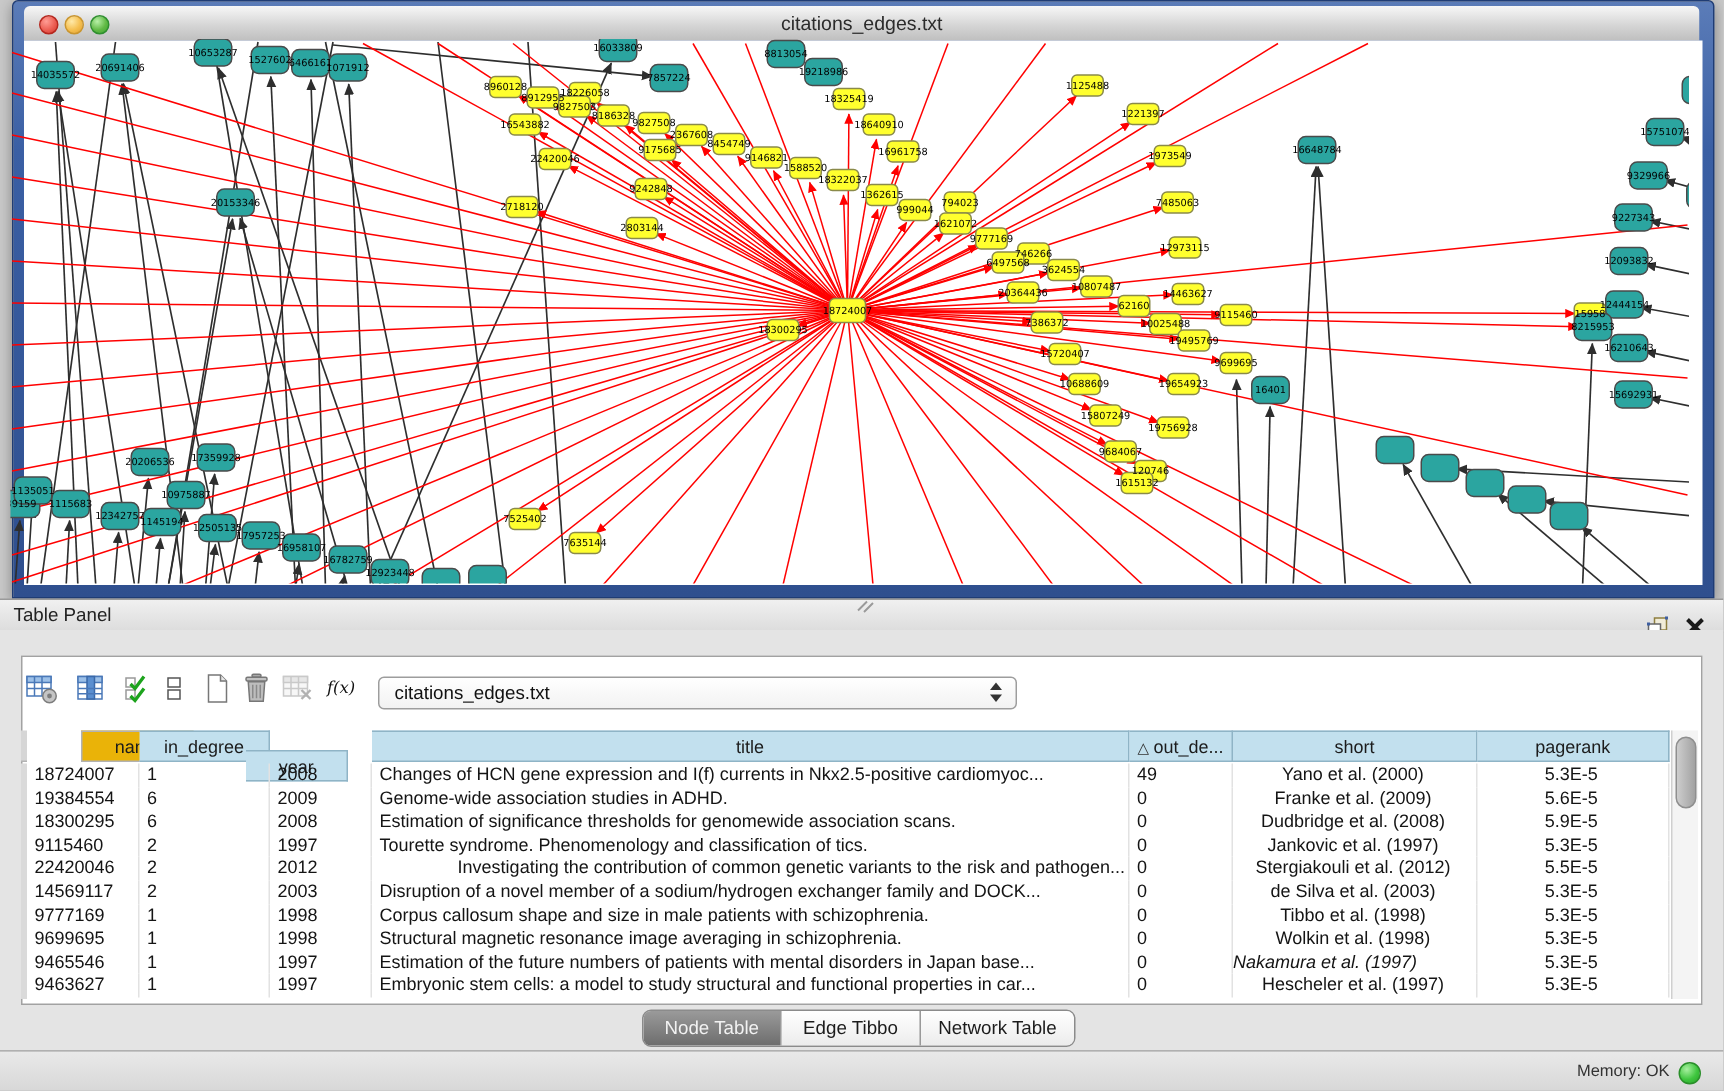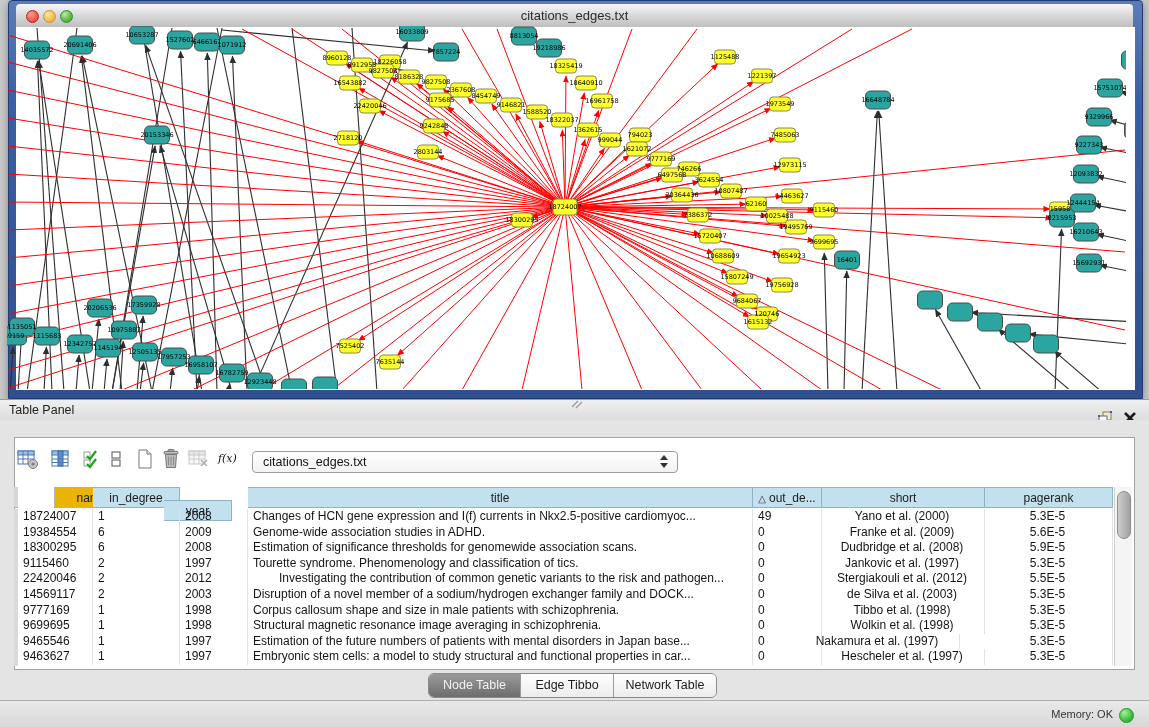--- a/index.html
+++ b/index.html
@@ -541,21 +541,21 @@
         <div class="tcell abs" style="left: 162px; width: 68px; text-align: left; padding-left: 5px; padding-right: 2px;">1997</div>
         <div class="tcell abs" style="left: 230px; width: 505px; text-align: left; padding-left: 5px; padding-right: 2px;">Tourette syndrome. Phenomenology and classification of tics.</div>
         <div class="tcell abs" style="left: 735px; width: 69px; text-align: left; padding-left: 5px; padding-right: 2px;">0</div>
         <div class="tcell abs" style="left: 804px; width: 163px; text-align: center; padding-left: 0px; padding-right: 2px;">Jankovic et al. (1997)</div>
         <div class="tcell abs" style="left: 967px; width: 128px; text-align: center; padding-left: 0px; padding-right: 2px;">5.3E-5</div>
       </div>
       <div class="trow abs" style="top: 571.4px; width: 1095px;">
         <div class="tcell abs" style="left: 0px; width: 75px; text-align: left; padding-left: 5px; padding-right: 2px;">22420046</div>
         <div class="tcell abs" style="left: 75px; width: 87px; text-align: left; padding-left: 5px; padding-right: 2px;">2</div>
         <div class="tcell abs" style="left: 162px; width: 68px; text-align: left; padding-left: 5px; padding-right: 2px;">2012</div>
-        <div class="tcell abs" style="left: 230px; width: 505px; text-align: center; padding-left: 5px; padding-right: 2px;">Investigating the contribution of common genetic variants to the risk and pathogen...</div>
+        <div class="tcell abs" style="left: 230px; width: 505px; text-align: right; padding-left: 5px; padding-right: 2px;">Investigating the contribution of common genetic variants to the risk and pathogen...</div>
         <div class="tcell abs" style="left: 735px; width: 69px; text-align: left; padding-left: 5px; padding-right: 2px;">0</div>
         <div class="tcell abs" style="left: 804px; width: 163px; text-align: center; padding-left: 0px; padding-right: 2px;">Stergiakouli et al. (2012)</div>
         <div class="tcell abs" style="left: 967px; width: 128px; text-align: center; padding-left: 0px; padding-right: 2px;">5.5E-5</div>
       </div>
       <div class="trow abs" style="top: 587px; width: 1095px;">
         <div class="tcell abs" style="left: 0px; width: 75px; text-align: left; padding-left: 5px; padding-right: 2px;">14569117</div>
         <div class="tcell abs" style="left: 75px; width: 87px; text-align: left; padding-left: 5px; padding-right: 2px;">2</div>
         <div class="tcell abs" style="left: 162px; width: 68px; text-align: left; padding-left: 5px; padding-right: 2px;">2003</div>
         <div class="tcell abs" style="left: 230px; width: 505px; text-align: left; padding-left: 5px; padding-right: 2px;">Disruption of a novel member of a sodium/hydrogen exchanger family and DOCK...</div>
         <div class="tcell abs" style="left: 735px; width: 69px; text-align: left; padding-left: 5px; padding-right: 2px;">0</div>
@@ -579,21 +579,21 @@
         <div class="tcell abs" style="left: 735px; width: 69px; text-align: left; padding-left: 5px; padding-right: 2px;">0</div>
         <div class="tcell abs" style="left: 804px; width: 163px; text-align: center; padding-left: 0px; padding-right: 2px;">Wolkin et al. (1998)</div>
         <div class="tcell abs" style="left: 967px; width: 128px; text-align: center; padding-left: 0px; padding-right: 2px;">5.3E-5</div>
       </div>
       <div class="trow abs" style="top: 633.8px; width: 1095px;">
         <div class="tcell abs" style="left: 0px; width: 75px; text-align: left; padding-left: 5px; padding-right: 2px;">9465546</div>
         <div class="tcell abs" style="left: 75px; width: 87px; text-align: left; padding-left: 5px; padding-right: 2px;">1</div>
         <div class="tcell abs" style="left: 162px; width: 68px; text-align: left; padding-left: 5px; padding-right: 2px;">1997</div>
         <div class="tcell abs" style="left: 230px; width: 505px; text-align: left; padding-left: 5px; padding-right: 2px;">Estimation of the future numbers of patients with mental disorders in Japan base...</div>
         <div class="tcell abs" style="left: 735px; width: 69px; text-align: left; padding-left: 5px; padding-right: 2px;">0</div>
-        <div class="tcell abs" style="left: 779px; width: 163px; text-align: center; padding-left: 0px; padding-right: 2px;">Nakamura et al. (1997)</div>
+        <div class="tcell abs" style="left: 804px; width: 163px; text-align: left; padding-left: 0px; padding-right: 2px; font-style: italic;">Nakamura et al. (1997)</div>
         <div class="tcell abs" style="left: 967px; width: 128px; text-align: center; padding-left: 0px; padding-right: 2px;">5.3E-5</div>
       </div>
       <div class="trow abs" style="top: 649.4px; width: 1095px;">
         <div class="tcell abs" style="left: 0px; width: 75px; text-align: left; padding-left: 5px; padding-right: 2px;">9463627</div>
         <div class="tcell abs" style="left: 75px; width: 87px; text-align: left; padding-left: 5px; padding-right: 2px;">1</div>
         <div class="tcell abs" style="left: 162px; width: 68px; text-align: left; padding-left: 5px; padding-right: 2px;">1997</div>
         <div class="tcell abs" style="left: 230px; width: 505px; text-align: left; padding-left: 5px; padding-right: 0;">Embryonic stem cells: a model to study structural and functional properties in car...</div>
         <div class="tcell abs" style="left: 735px; width: 69px; text-align: left; padding-left: 5px; padding-right: 2px;">0</div>
         <div class="tcell abs" style="left: 804px; width: 163px; text-align: center; padding-left: 0px; padding-right: 2px;">Hescheler et al. (1997)</div>
         <div class="tcell abs" style="left: 967px; width: 128px; text-align: center; padding-left: 0px; padding-right: 2px;">5.3E-5</div>

